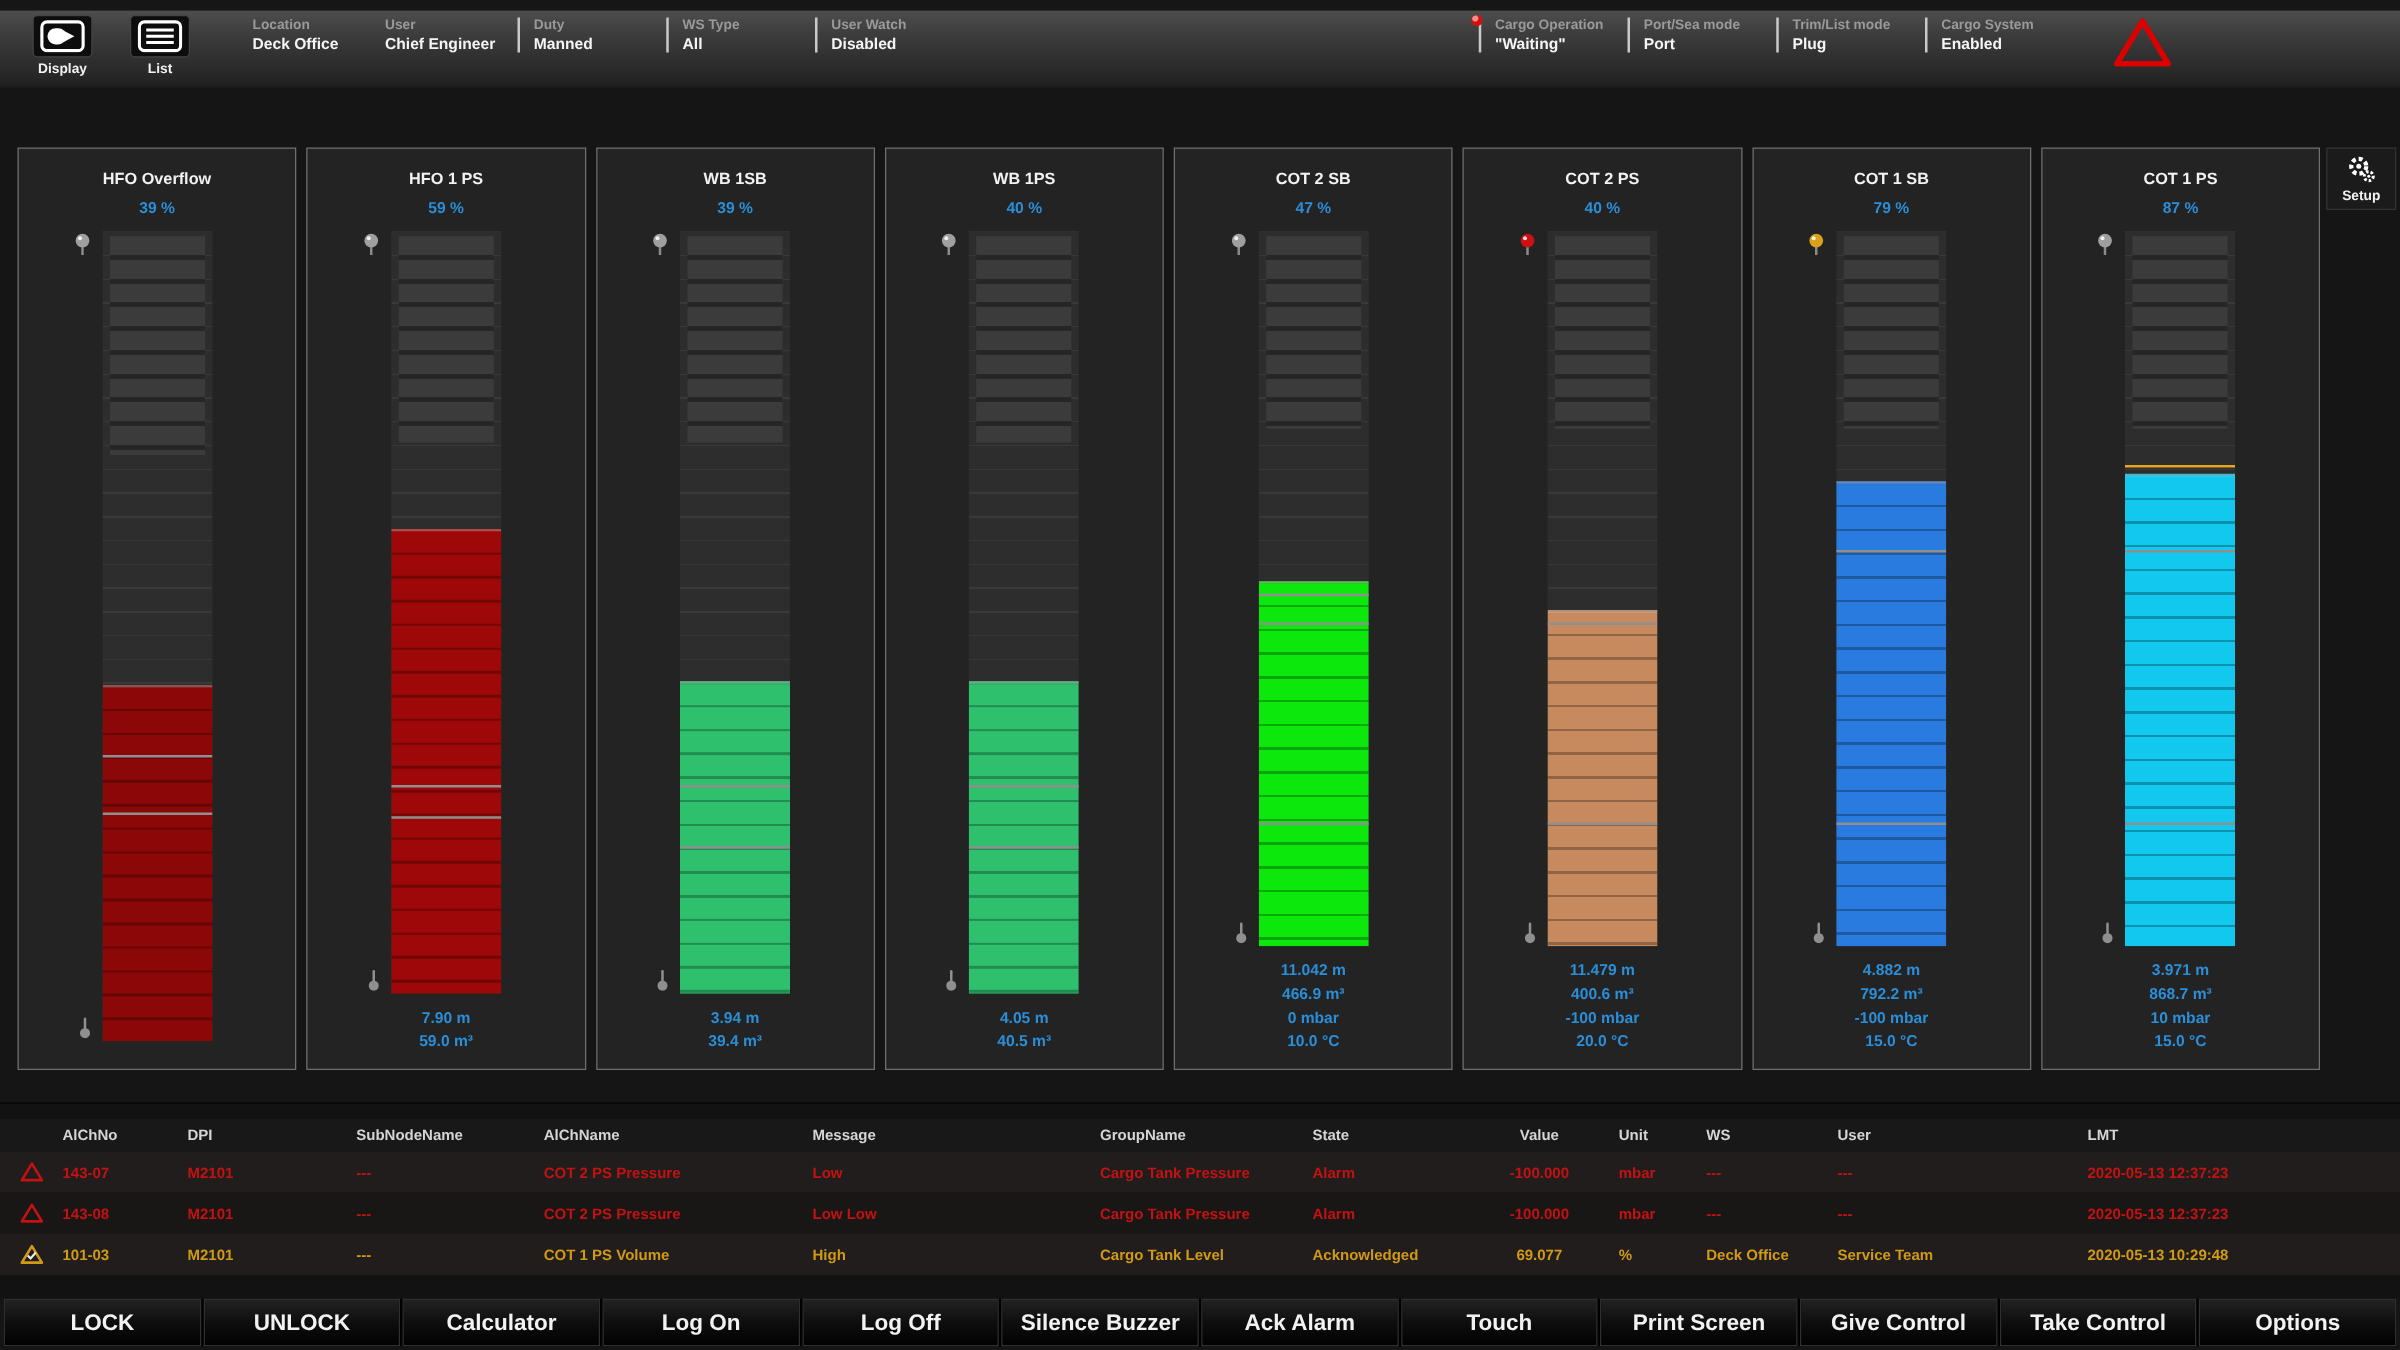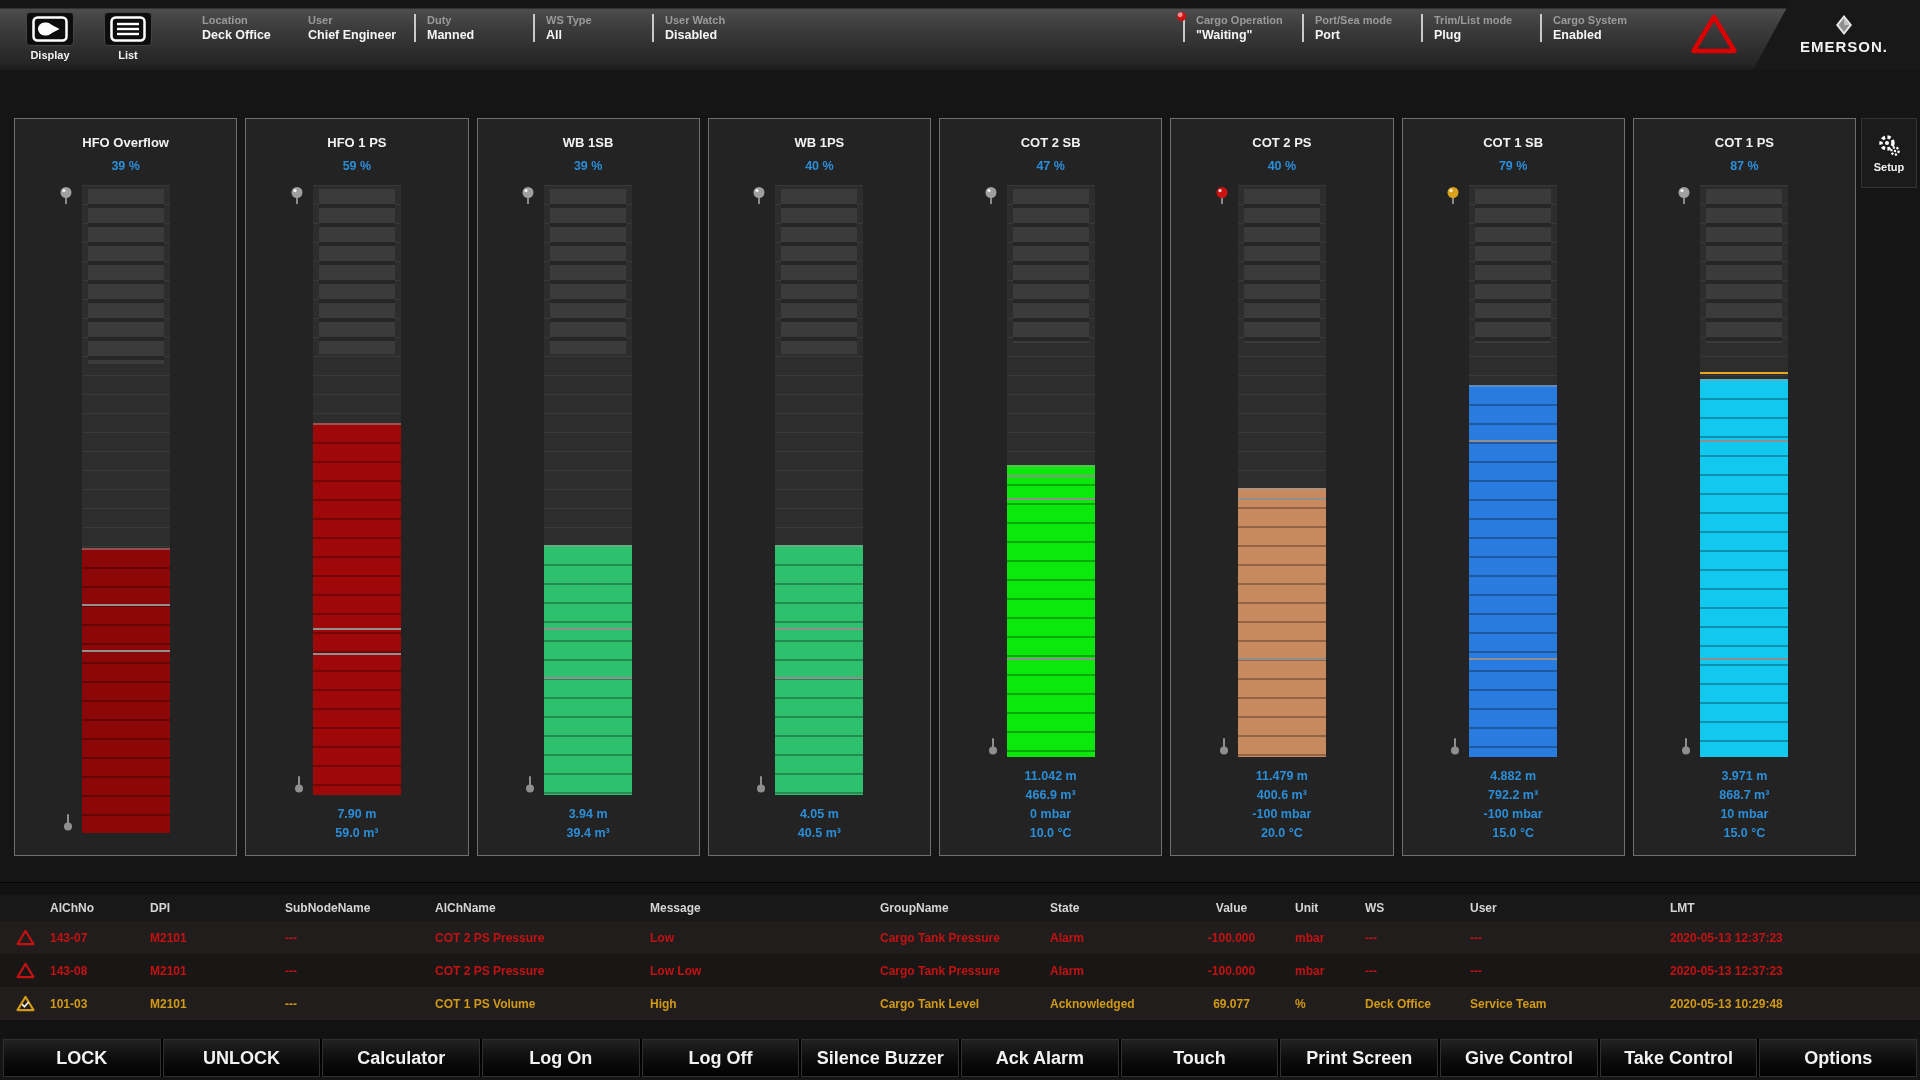--- a/index.html
+++ b/index.html
@@ -50,21 +50,21 @@
     background:repeating-linear-gradient(180deg,rgba(255,255,255,0.06) 0 1px,transparent 1px 19px);}
   .gauge::after{content:'';position:absolute;left:6px;right:6px;top:4px;height:27%;z-index:1;
     background:repeating-linear-gradient(180deg,#3b3b3b 0 15px,#262626 15px 19px);}
   .gauge-fill{position:absolute;left:0;right:0;bottom:0;z-index:2;
     box-shadow:inset 0 2px rgba(255,255,255,0.3);}
   .gauge-marker{position:absolute;left:0;right:0;height:2px;z-index:3;}
   .pin{position:absolute;top:1px;left:calc(50% - 67px);}
   .thermo{position:absolute;bottom:2px;left:calc(50% - 64px);}
   .tank-values{text-align:center;font-size:12.5px;font-weight:bold;color:#2b8ed8;line-height:19px;}
 
-  .setup{position:absolute;right:3px;top:8px;width:56px;height:70px;background:#1b1b1b;
+  .setup{position:absolute;right:3px;top:8px;width:56px;height:50px;background:#1b1b1b;
     border:1px solid #333;display:flex;flex-direction:column;align-items:center;justify-content:center;
     gap:4px;color:#f2f2f2;font-size:11px;font-weight:bold;cursor:pointer;box-sizing:border-box;}
 
   
   .alarms{position:absolute;top:882px;left:0;right:0;height:156px;background:#121212;
     border-top:1px solid #060606;padding-top:12px;box-sizing:border-box;}
   .alarm-row{display:grid;align-items:center;height:33px;
     grid-template-columns:50px 100px 135px 150px 215px 230px 170px 150px 95px 70px 105px 200px 1fr;}
   .alarm-head{height:26px;background:#181818;}
   .acell{font-size:12px;font-weight:bold;white-space:nowrap;overflow:hidden;text-overflow:ellipsis;}
@@ -153,28 +153,20 @@
   </div>
         <div class="field divided">
 
     <span class="f-label">Cargo System</span>
     <span class="f-value">Enabled</span>
   </div>
       </div>
     <svg class="alarm-tri" width="48" height="42" viewBox="0 0 48 42">
       <path d="M24 4 L44.5 38 L3.5 38 Z" fill="none" stroke="#dd0000" stroke-width="4.5" stroke-linejoin="round"></path>
     </svg>
-    <div class="brand">
-      <svg width="16" height="20" viewBox="0 0 16 20">
-        <polygon points="8,0 16,10 8,20 0,10" fill="#e8e8e8"></polygon>
-        <polygon points="8,3 13.5,10 8,17 2.5,10" fill="#8f8f8f"></polygon>
-        <polygon points="8,3 13.5,10 8,10" fill="#c4c4c4"></polygon>
-      </svg>
-      <span class="brand-txt">EMERSON.</span>
-    </div>
   </div>
 
 
   <div class="main">
     <div class="tanks" id="tanks">
         <div class="tank">
     <div class="tank-name">HFO Overflow</div>
     <div class="tank-pct">39 %</div>
     <div class="gauge-wrap">
       <svg class="pin" hidden="" width="14" height="19" viewBox="0 0 14 19">

